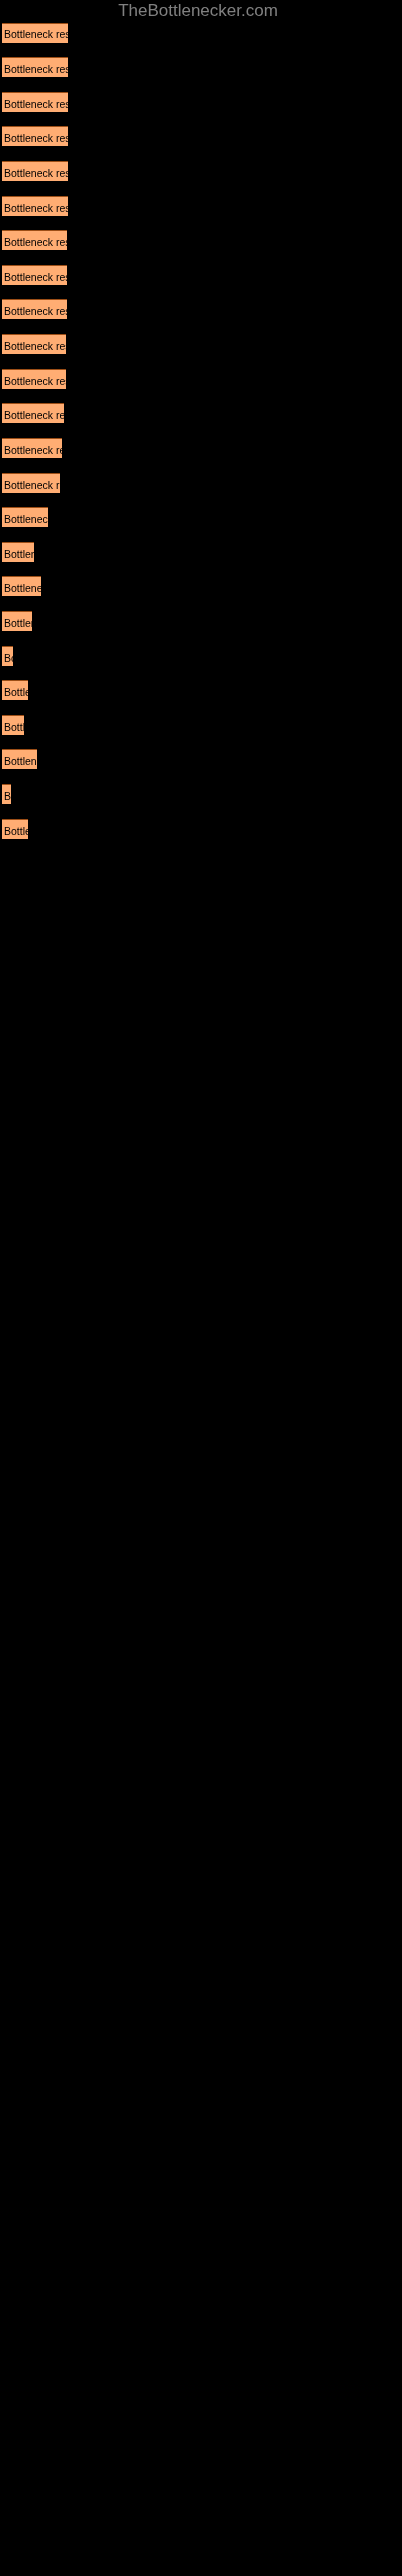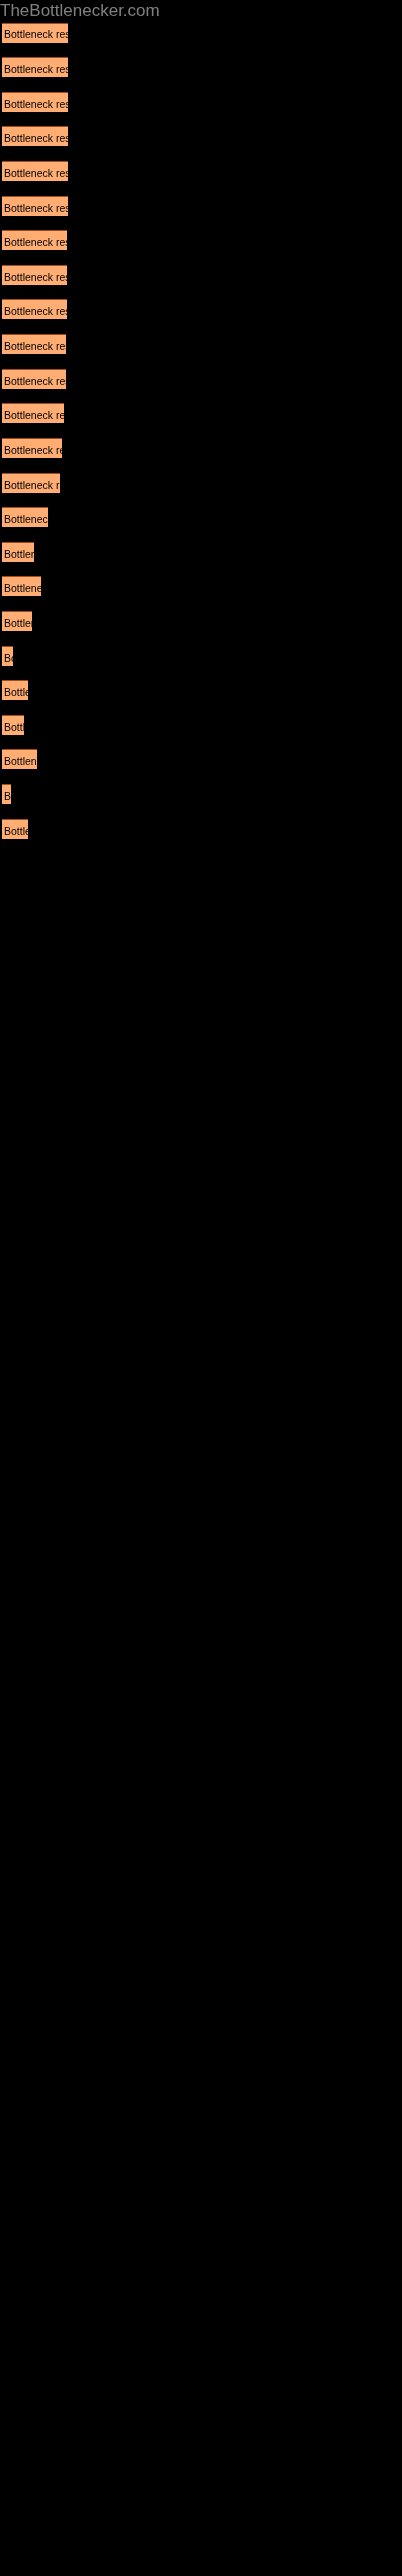--- a/index.html
+++ b/index.html
@@ -13,21 +13,21 @@
     position: relative;
     font-family: "Liberation Sans", sans-serif;
     overflow: hidden;
   }
 
   .site-header {
     position: absolute;
     top: 0px;
     left: 0px;
     width: 396px;
-    text-align: left;
+    text-align: center;
     color: #808080;
     font-size: 17px;
     line-height: 21px;
     letter-spacing: 0px;
     font-family: "Liberation Sans", sans-serif;
     white-space: nowrap;
   }
 
   .chart-area {
     position: absolute;

